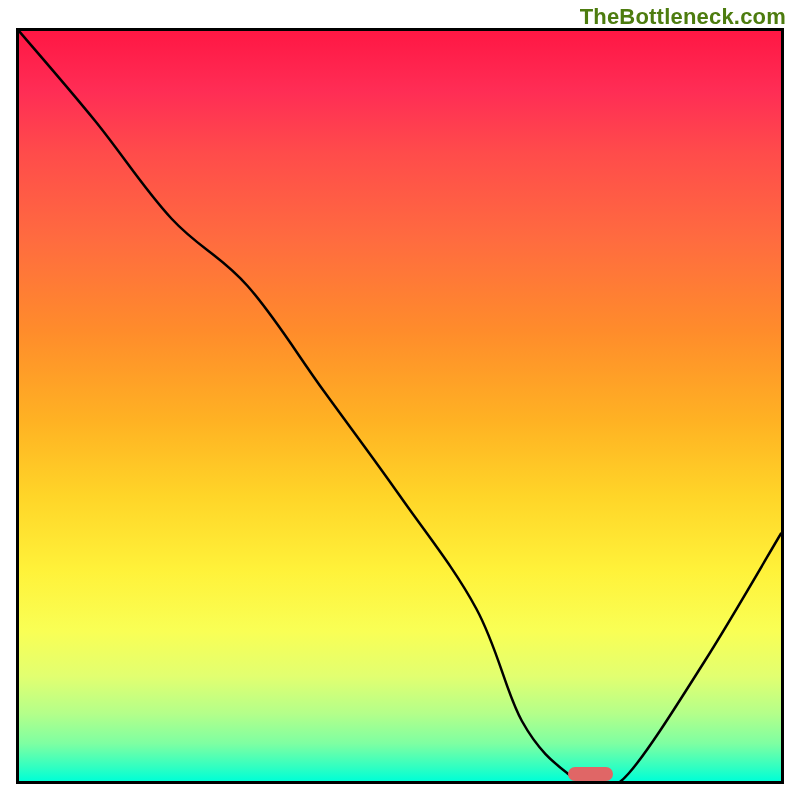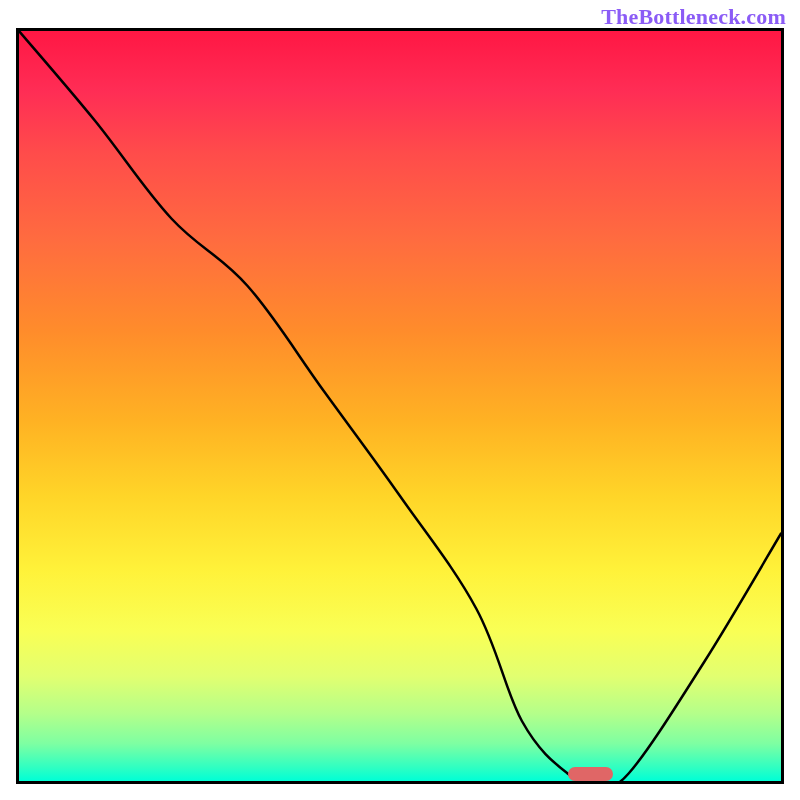--- a/index.html
+++ b/index.html
@@ -12,24 +12,24 @@
   }
   .chart-container {
     position: relative;
     width: 800px;
     height: 800px;
   }
   .watermark {
     position: absolute;
     top: 4px;
     right: 14px;
-    font-family: Liberation Serif, serif;
+    font-family: Liberation Sans, sans-serif;
     font-size: 22px;
     font-weight: 600;
-    color: #8b5cf6;
+    color: #4d7c0f;
     letter-spacing: 0.2px;
   }
   .plot-frame {
     position: absolute;
     left: 16px;
     top: 28px;
     width: 768px;
     height: 756px;
     border: 3px solid #000;
     box-sizing: border-box;

